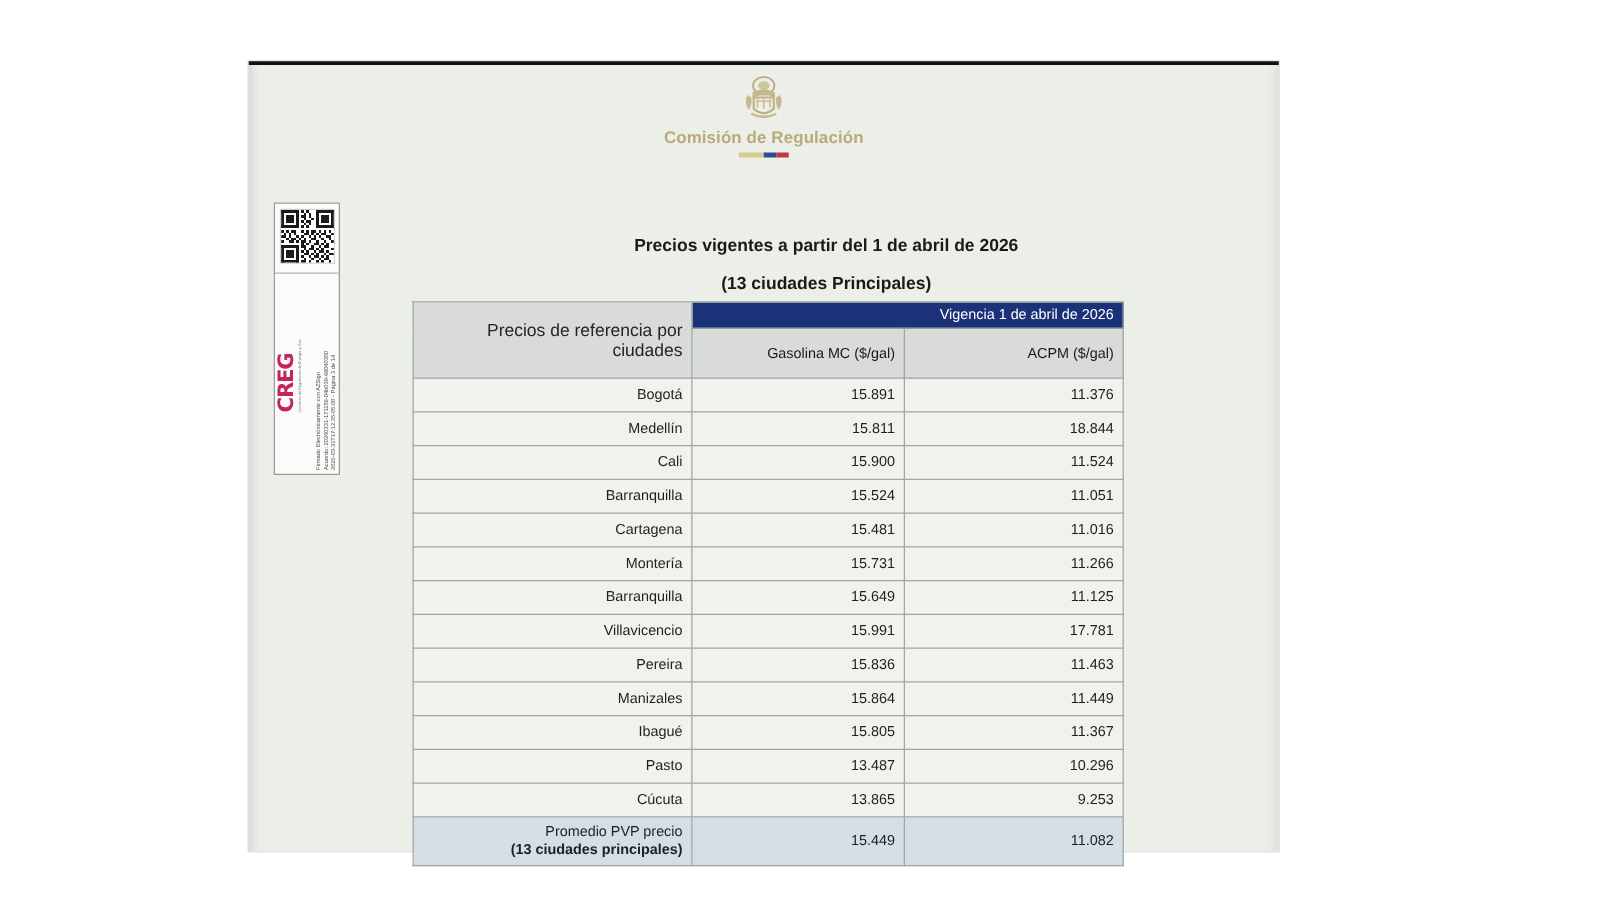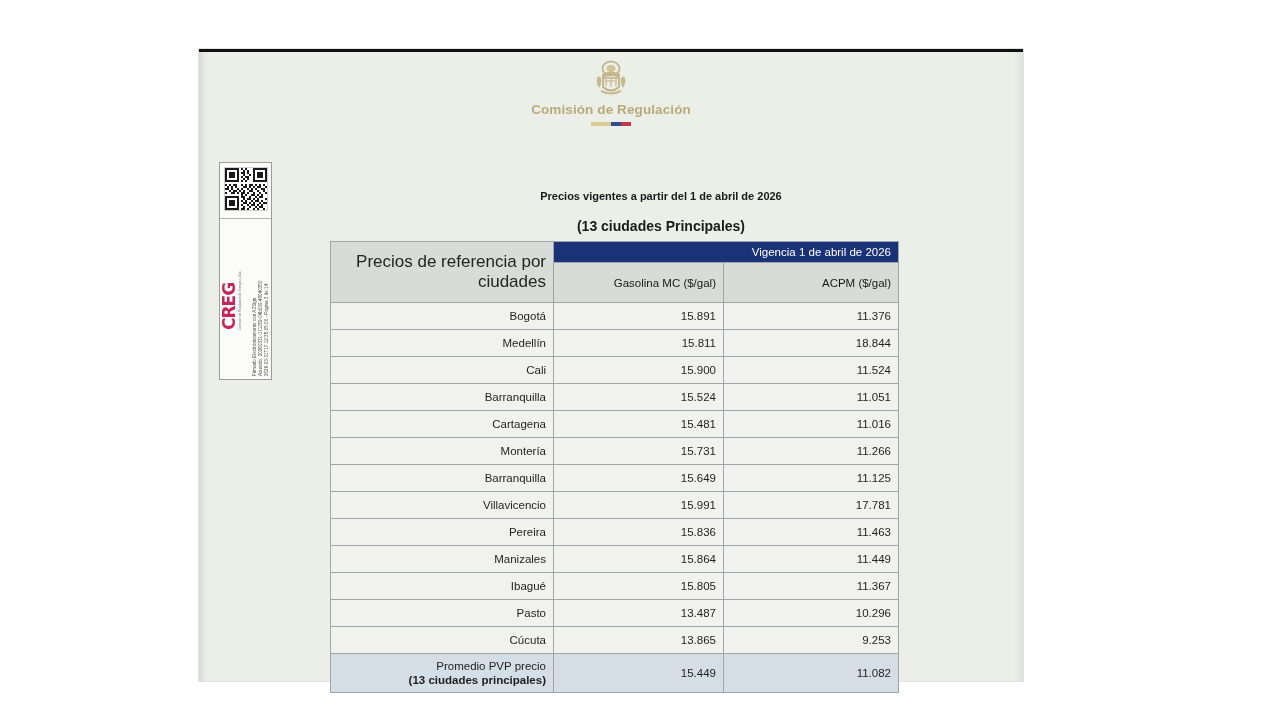--- a/index.html
+++ b/index.html
@@ -75,21 +75,21 @@
 
   
   .headline {
     position: absolute;
     left: 130px;
     right: 30px;
     top: 133px;
     text-align: center;
   }
   .headline-main {
-    font-size: 11px;
+    font-size: 14px;
     font-weight: 700;
     color: #1a1a1a;
     line-height: 22px;
   }
   .headline-sub {
     font-size: 14px;
     font-weight: 700;
     color: #1a1a1a;
     line-height: 22px;
     margin-top: 8px;
@@ -183,21 +183,21 @@
     font-weight: 400;
     vertical-align: middle;
     background: #f1f2ee;
   }
   .col-city  { width: 223px; }
   .col-gas   { width: 170px; }
   .col-acpm  { width: 175px; }
 
   th.hdr-city {
     background: #d9dbd8 !important;
-    font-size: 17px;
+    font-size: 14px;
     font-weight: 400;
     color: #242424;
     height: 42px;
   }
   th.hdr-vigencia {
     background: #1b3178 !important;
     color: #ffffff;
     text-align: center;
     font-weight: 400;
     font-size: 11.5px;

